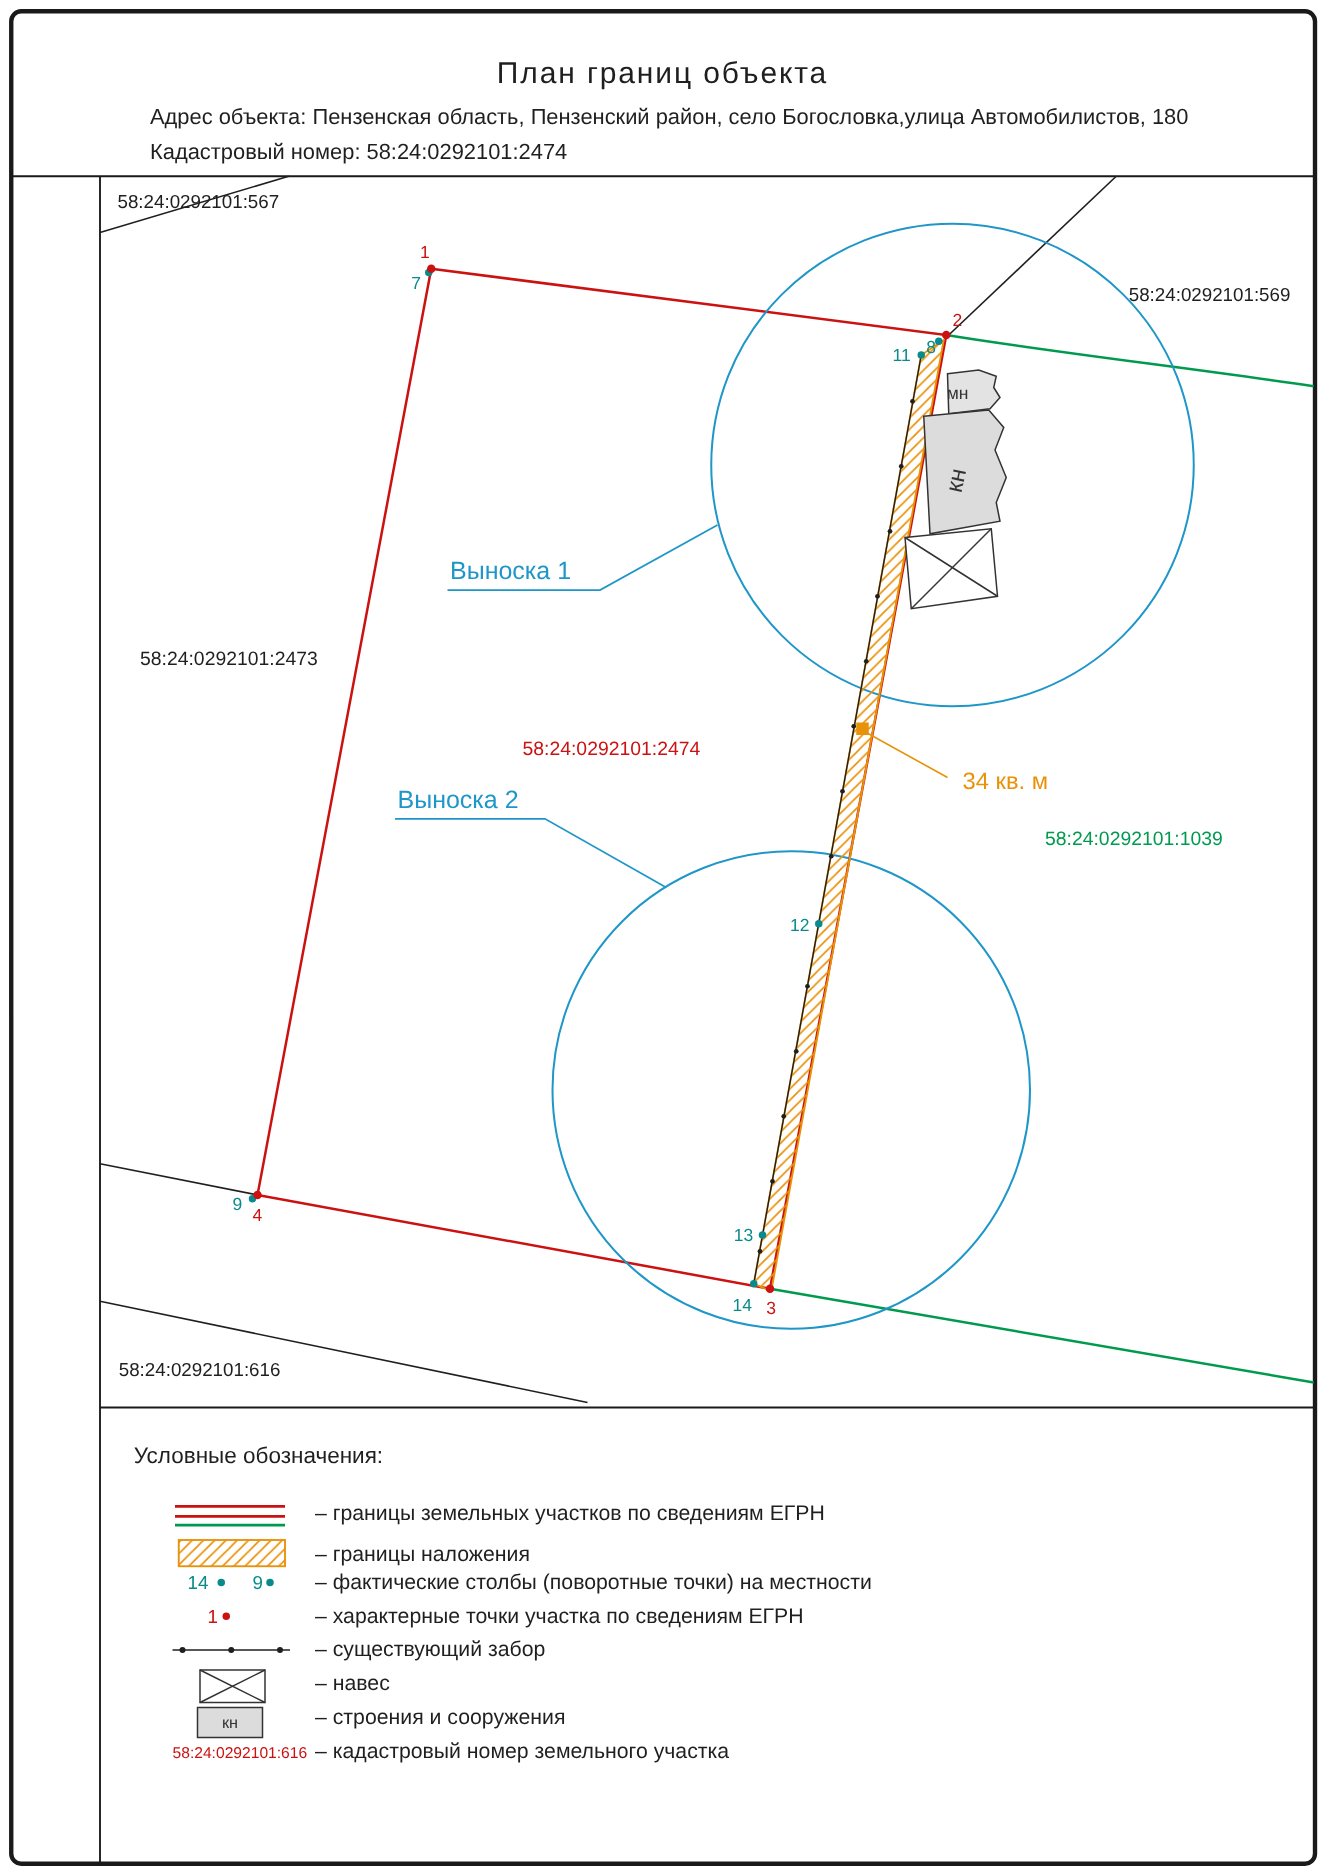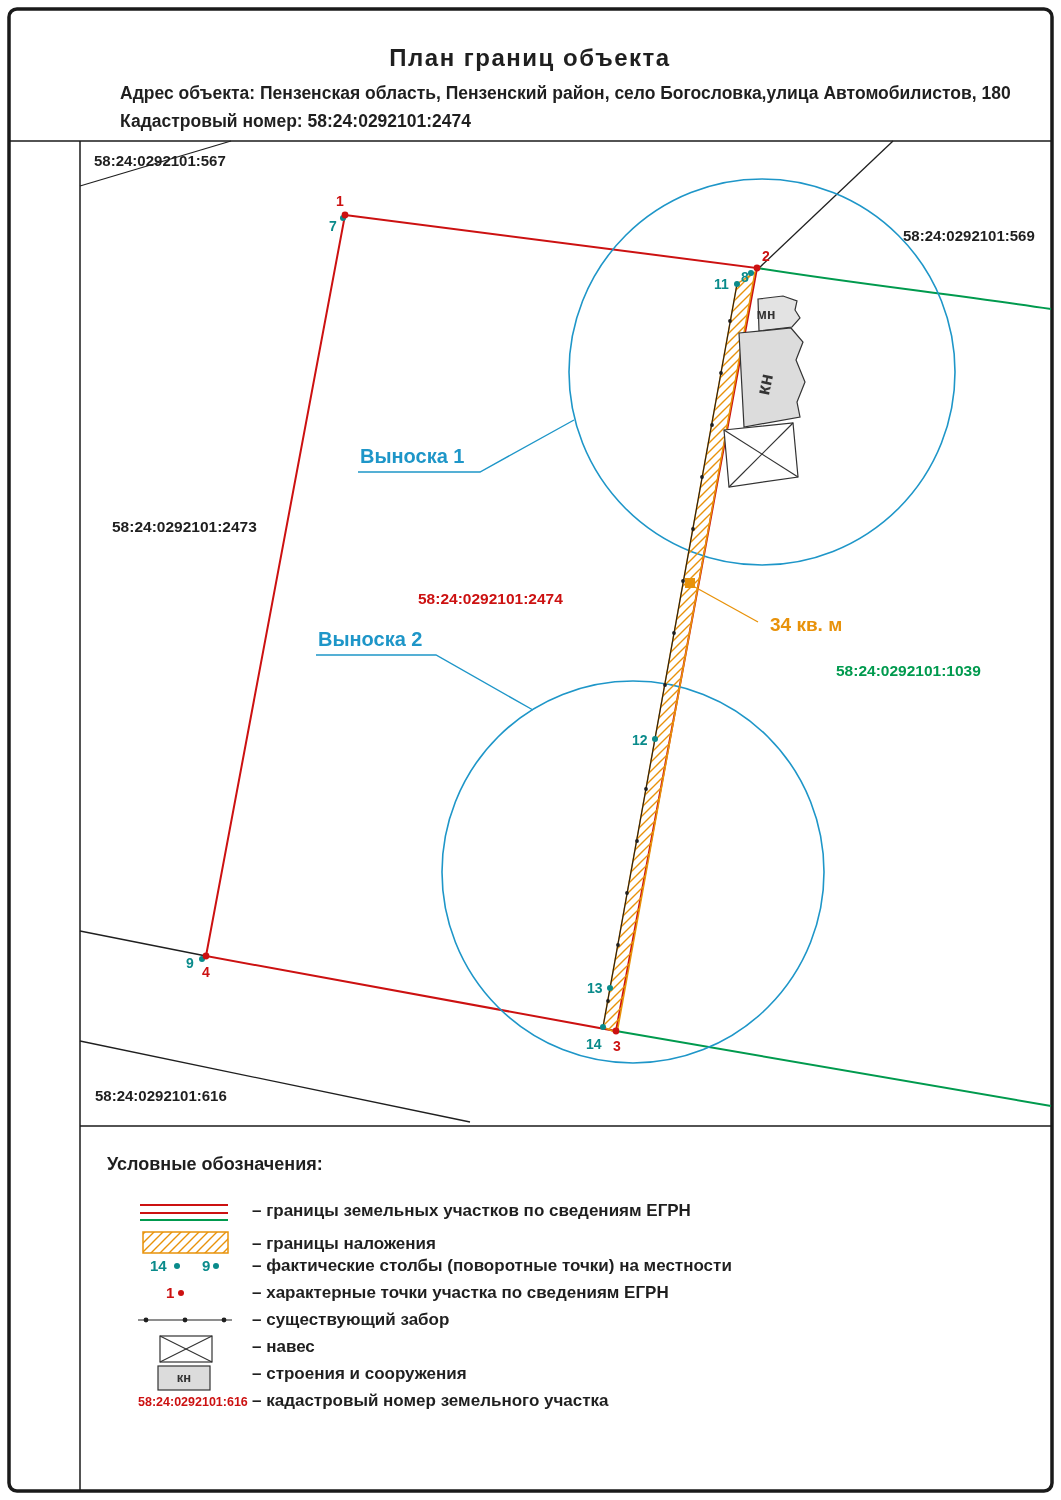--- a/index.html
+++ b/index.html
@@ -1,16 +1,16 @@
 <!DOCTYPE html>
 <html><head>
 <meta charset="utf-8">
 <style>
   html,body{margin:0;padding:0;background:#fff;}
-  .page{position:relative;width:1061px;height:1500px;background:#fff;overflow:hidden;font-weight:bold;}
+  .page{position:relative;width:1061px;height:1500px;background:#fff;overflow:hidden;}
   svg text{font-family:"Liberation Sans","DejaVu Sans",sans-serif;}
   .f12{font-size:12.5px}.f13{font-size:13px}.f14{font-size:14px}.f15{font-size:15px}
   .f16{font-size:15.5px}.f17{font-size:17px}.f175{font-size:17.5px}.f18{font-size:18px}
   .f19{font-size:19px}.f20{font-size:20px}.f24{font-size:24px;letter-spacing:1.5px}
   .t-black{fill:#1f1f1f}.t-red{fill:#cc1111}.t-green{fill:#009a4e}.t-teal{fill:#0a8b8b}
   .t-blue{fill:#1e96c8}.t-orange{fill:#e8920a}.t-gray{fill:#333}
 </style>
 </head>
 <body>
 

